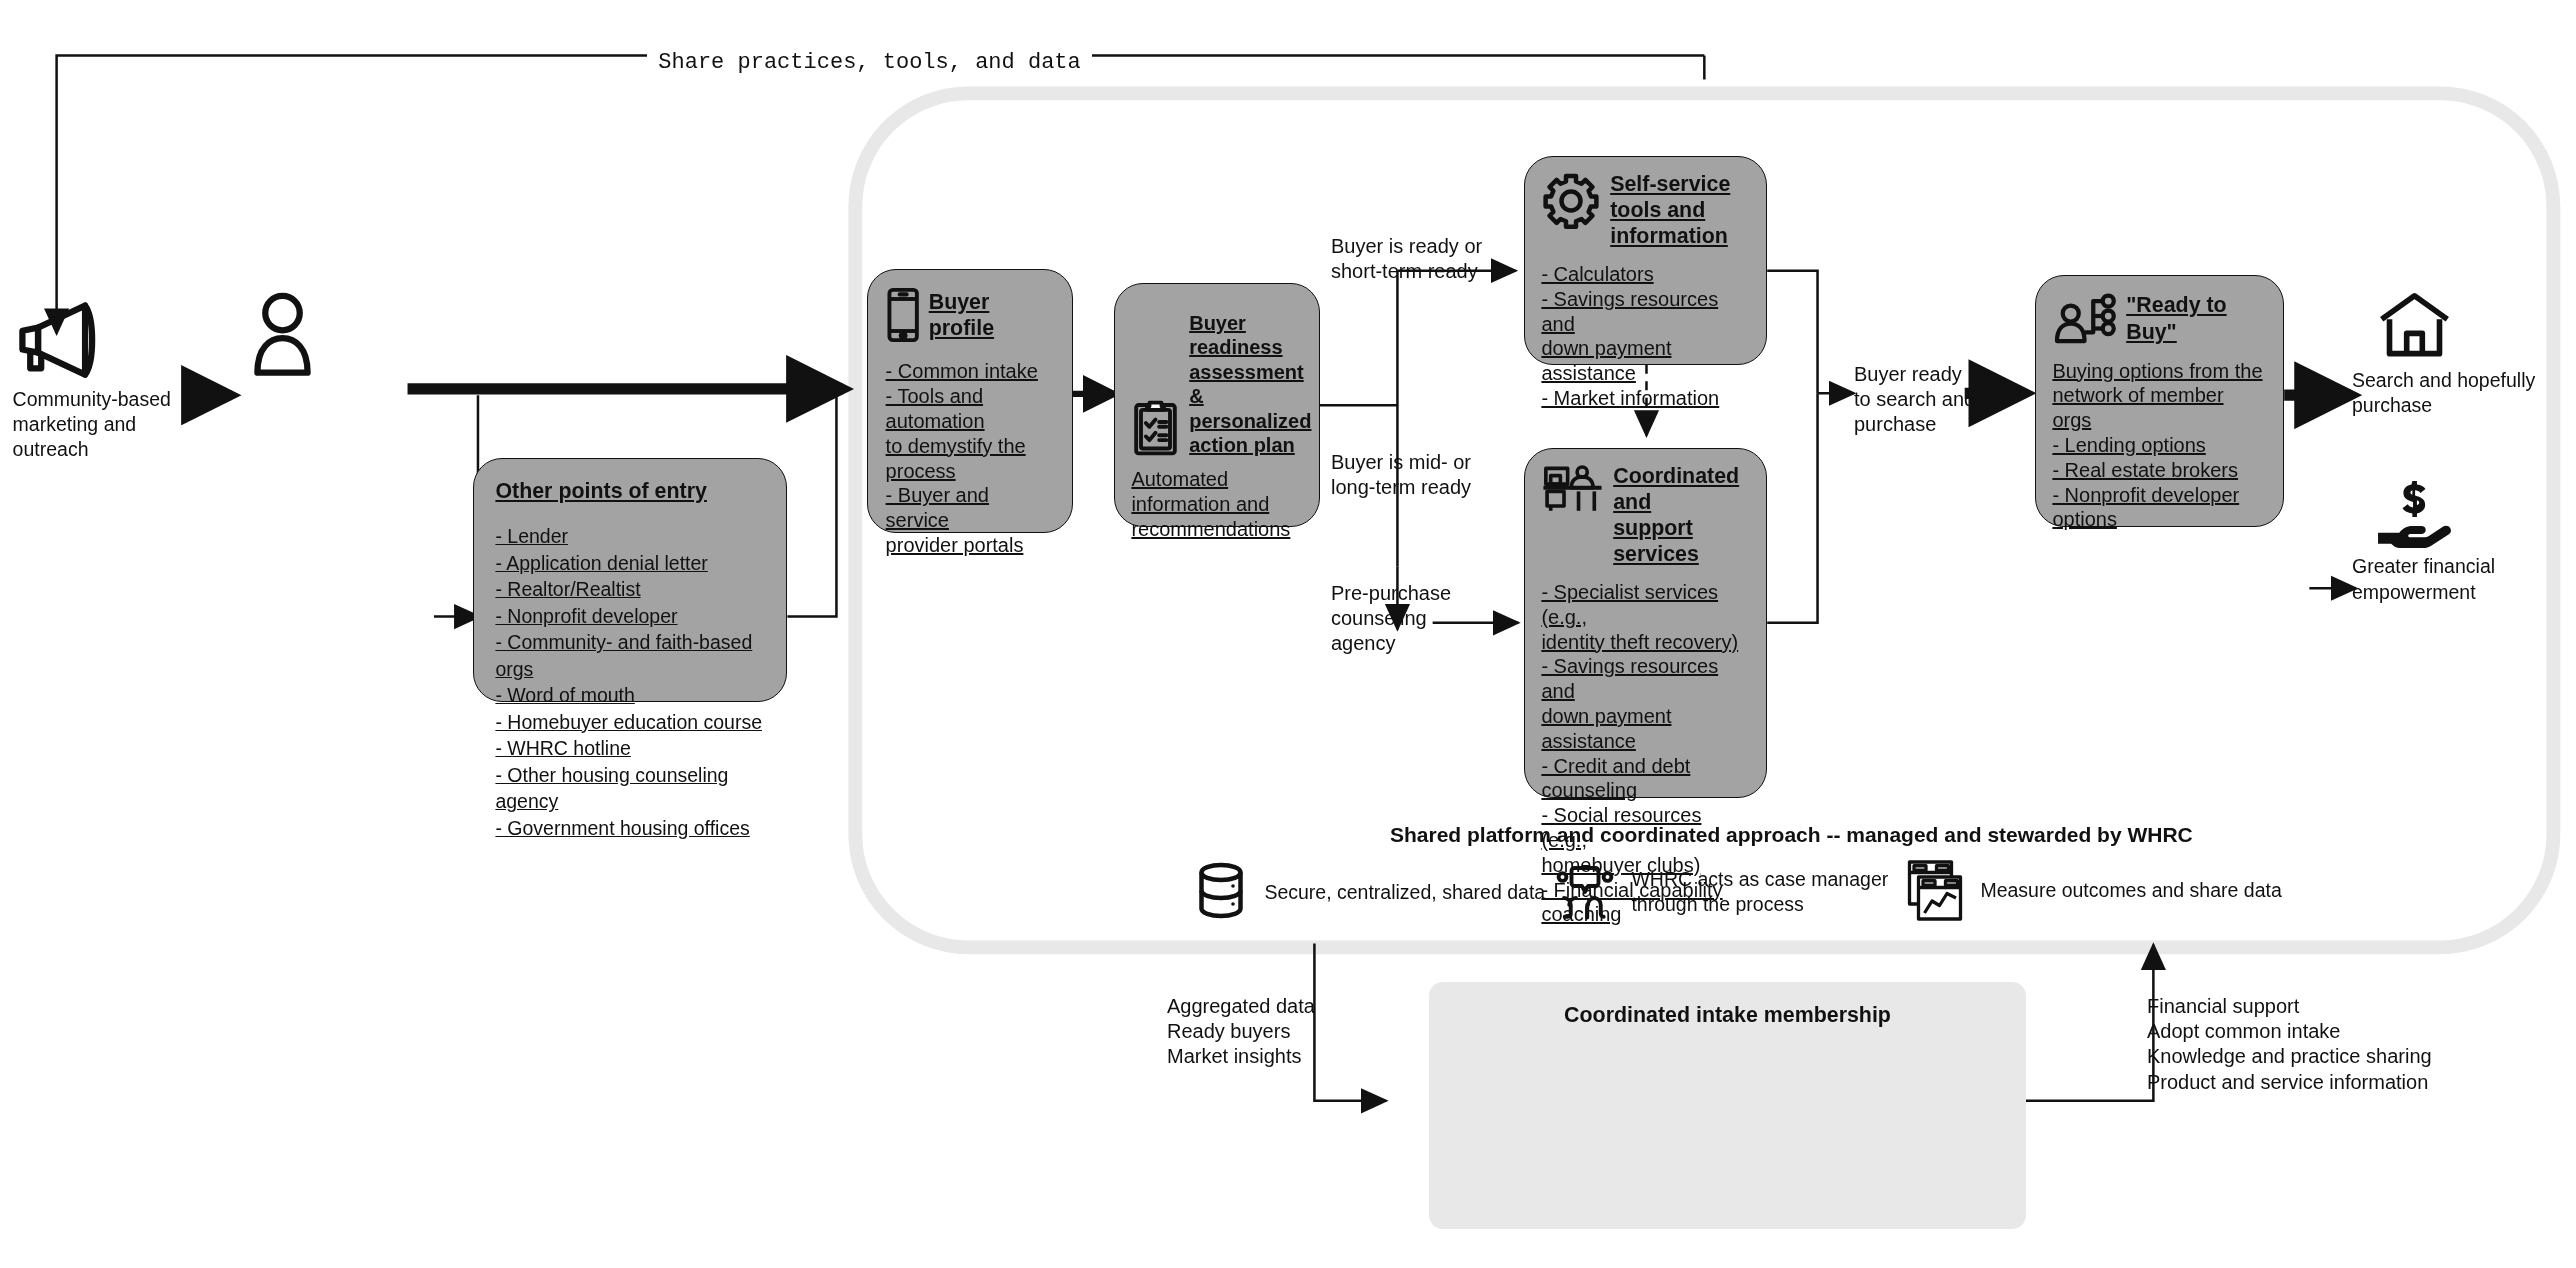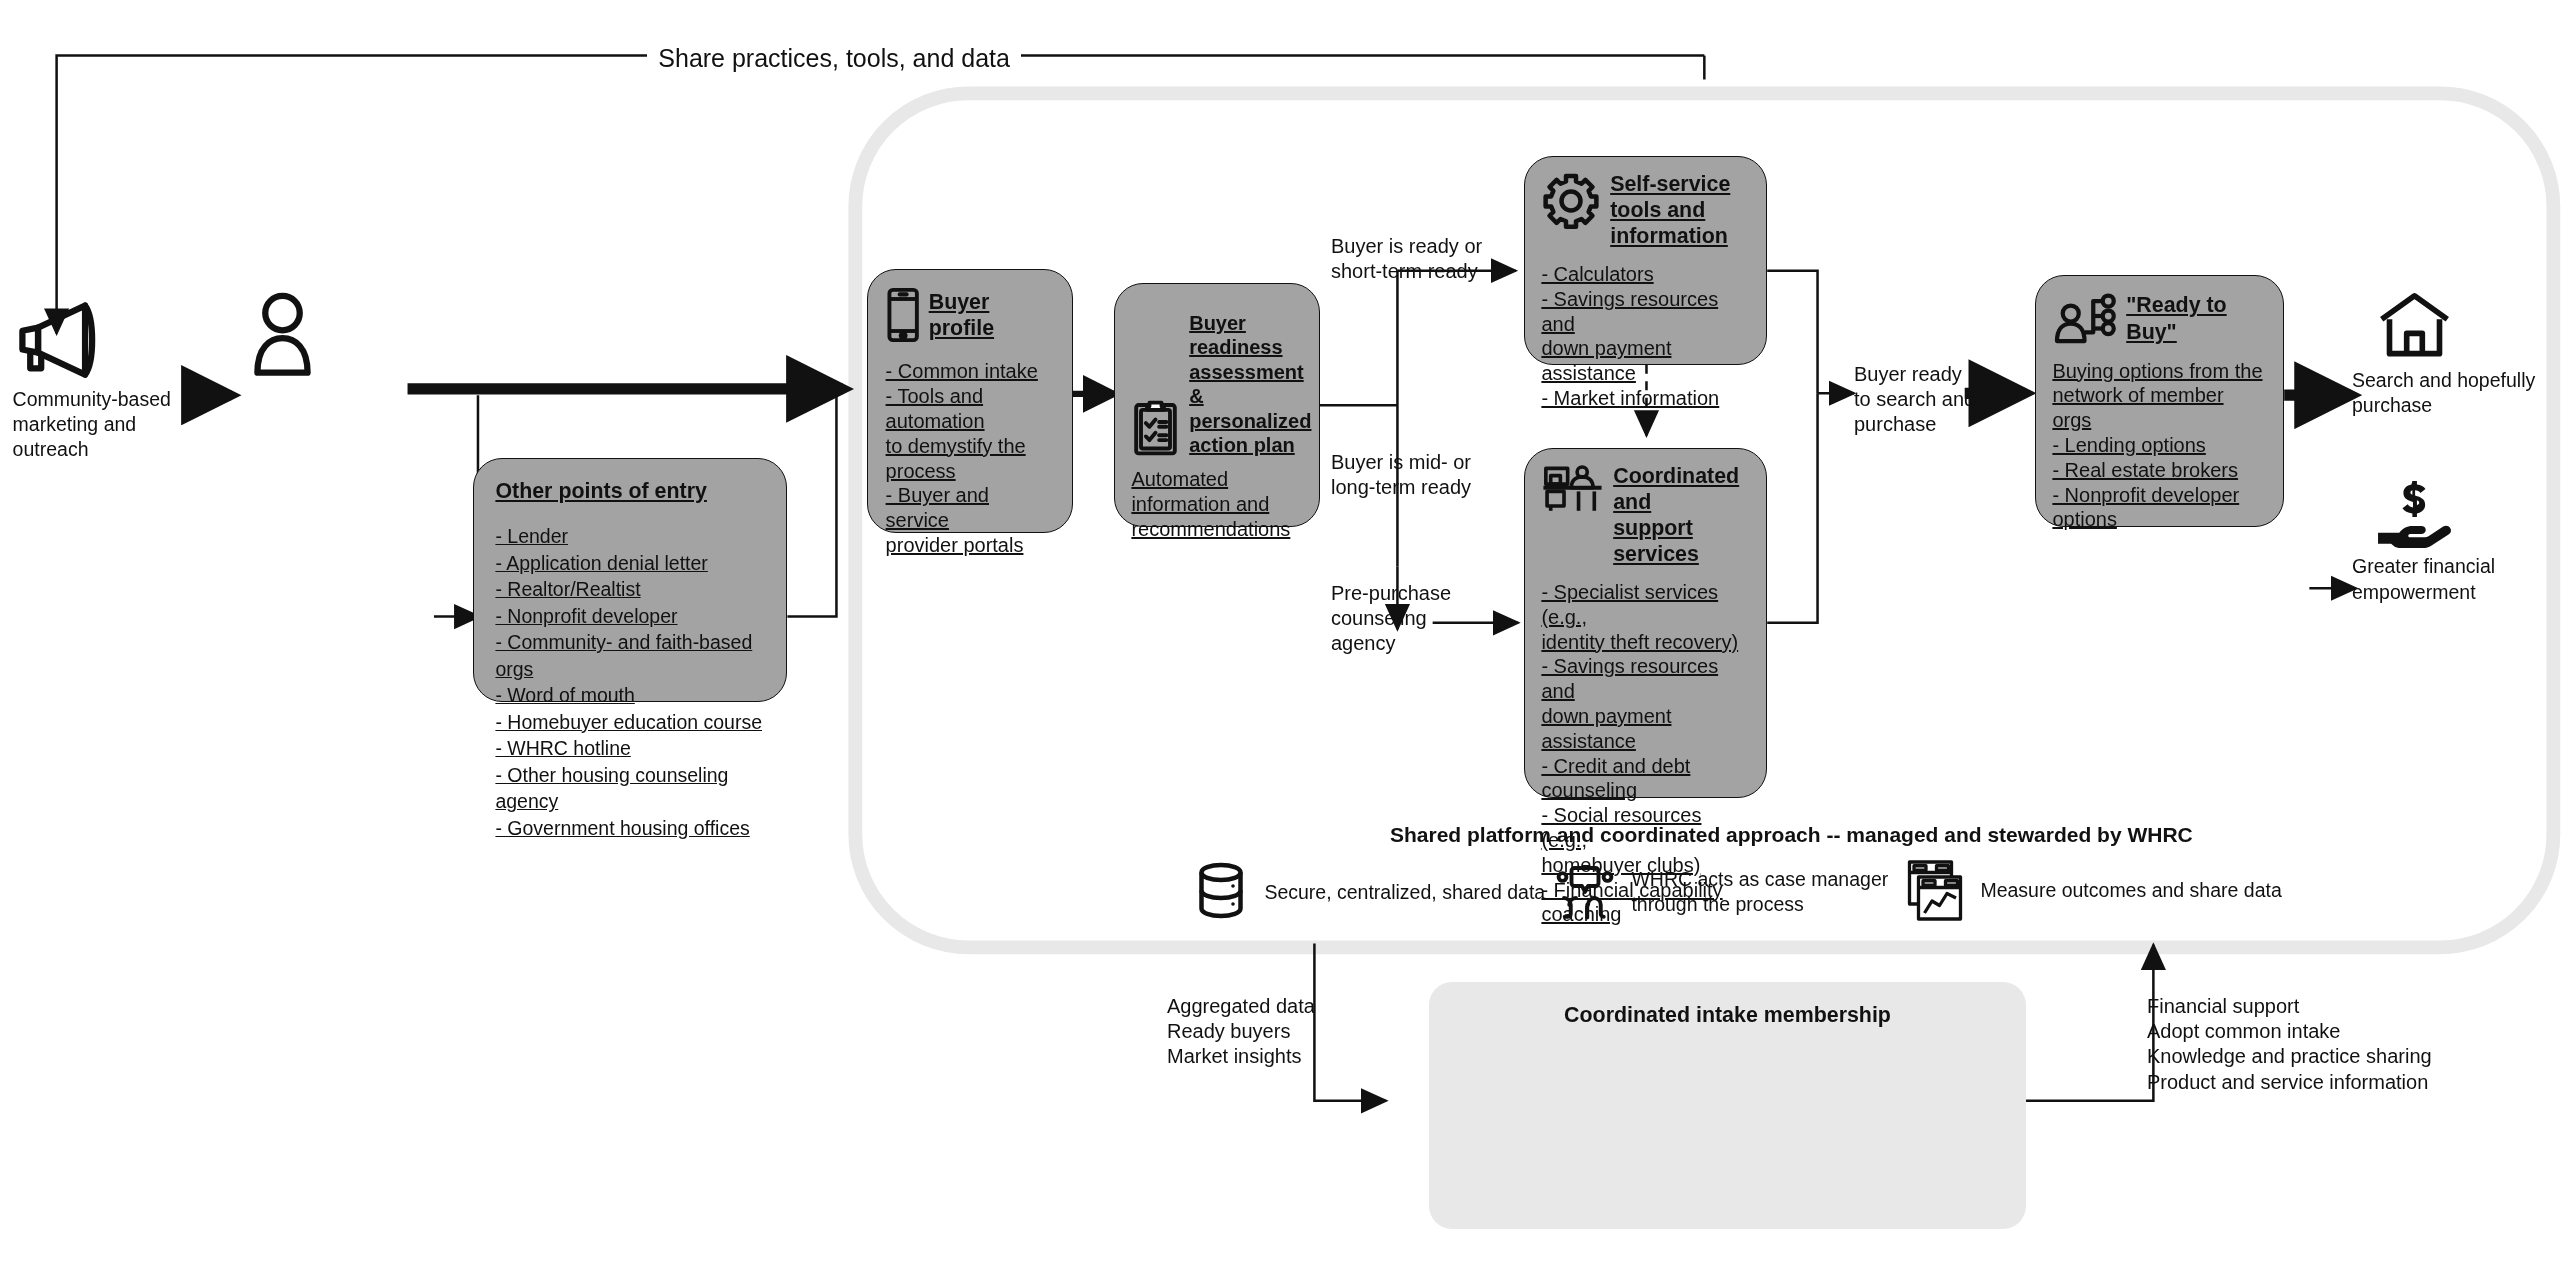--- a/index.html
+++ b/index.html
@@ -8,21 +8,21 @@
   #stage{position:absolute;left:0;top:0;width:2576px;height:1269px;}
   svg.layer{position:absolute;left:0;top:0;width:2576px;height:1269px;overflow:visible;}
   .node{position:absolute;box-sizing:border-box;}
   .card{border:1.9px solid #111;border-radius:29px;background:#a3a3a3;text-decoration:underline;}
   .card-title{font-weight:bold;font-size:21.4px;line-height:1.22;}
   .card-body{font-size:20px;line-height:1.24;white-space:pre-line;}
   .plain-label{position:absolute;font-size:20px;line-height:1.26;white-space:pre-line;}
   .bold-center{font-weight:bold;font-size:21.4px;text-align:center;}
   .ic{display:block;}
   .row-ic{display:flex;align-items:flex-start;gap:8.8px;}
-  .greybox{background:#e8e8e8;border-radius:23px;}
+  .greybox{background:#e8e8e8;border-radius:14px;}
   .caption{font-size:19.5px;line-height:1.27;white-space:pre-line;}
   .mini-row{position:absolute;display:flex;align-items:center;gap:16.4px;}
 </style>
 </head>
 <body>
 
 <div id="stage">
 
   <svg class="layer" viewBox="0 0 4096 2017">
     <defs>
@@ -71,21 +71,21 @@
 
     <path d="M 2090 1500 L 2090 1750 L 2204 1750" fill="none" stroke="#111" stroke-width="4" marker-end="url(#ah-thin)"></path>
 
     <path d="M 3218 1750 L 3424 1750 L 3424 1502" fill="none" stroke="#111" stroke-width="4" marker-end="url(#ah-thin)"></path>
   </svg>
 
   <div class="node greybox" style="left:1429px;top:982px;width:597px;height:247px;">
     <div class="bold-center" style="margin-top:21.4px;">Coordinated intake membership</div>
   </div>
 
-  <div style="position:absolute;left:647px;top:44px;background:#fff;padding:0 11.3px;font-size:25px;">Share practices, tools, and data</div>
+  <div style="position:absolute;left:647px;top:50px;background:#fff;padding:0 11.3px;font-size:22px;font-family:Liberation Mono, monospace;">Share practices, tools, and data</div>
 
   <div class="node" style="left:12.6px;top:296px;width:182px;">
     <svg class="ic" width="94" height="82" viewBox="0 0 60 52">
       <g fill="none" stroke="#111" stroke-width="4" stroke-linejoin="round" stroke-linecap="round">
         <path d="M46 6 L16 20 L16 36 L46 50 Z"></path>
         <path d="M16 20 L6 22 L6 34 L16 36 Z"></path>
         <path d="M46 6 C52 14 52 42 46 50"></path>
         <path d="M11 36 L11 46 L18 46 L18 38"></path>
       </g>
     </svg>

